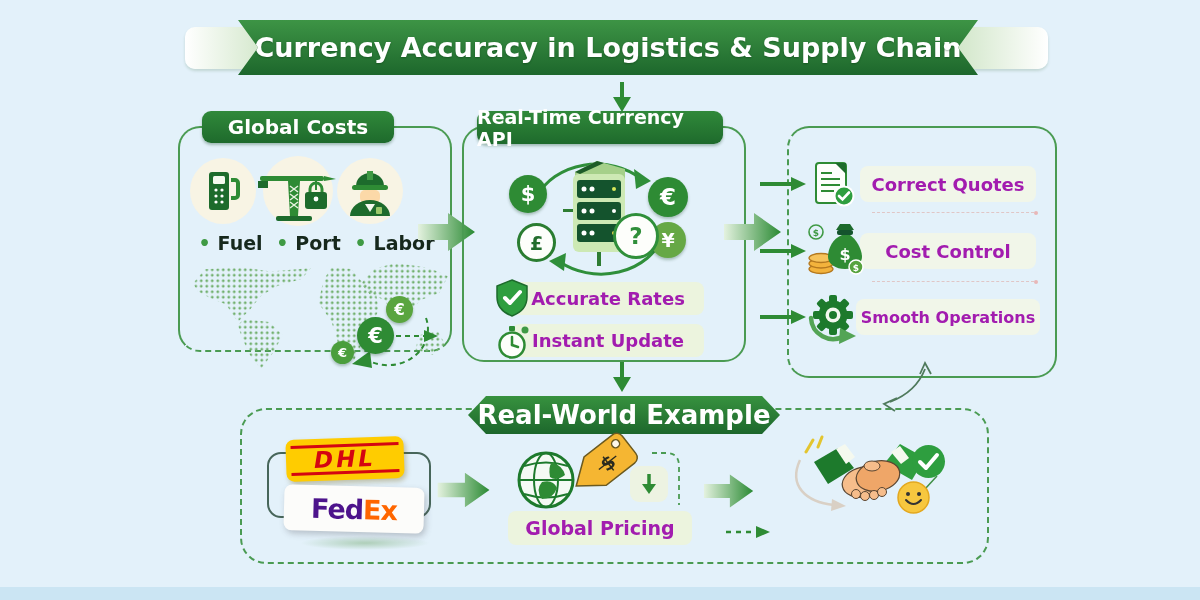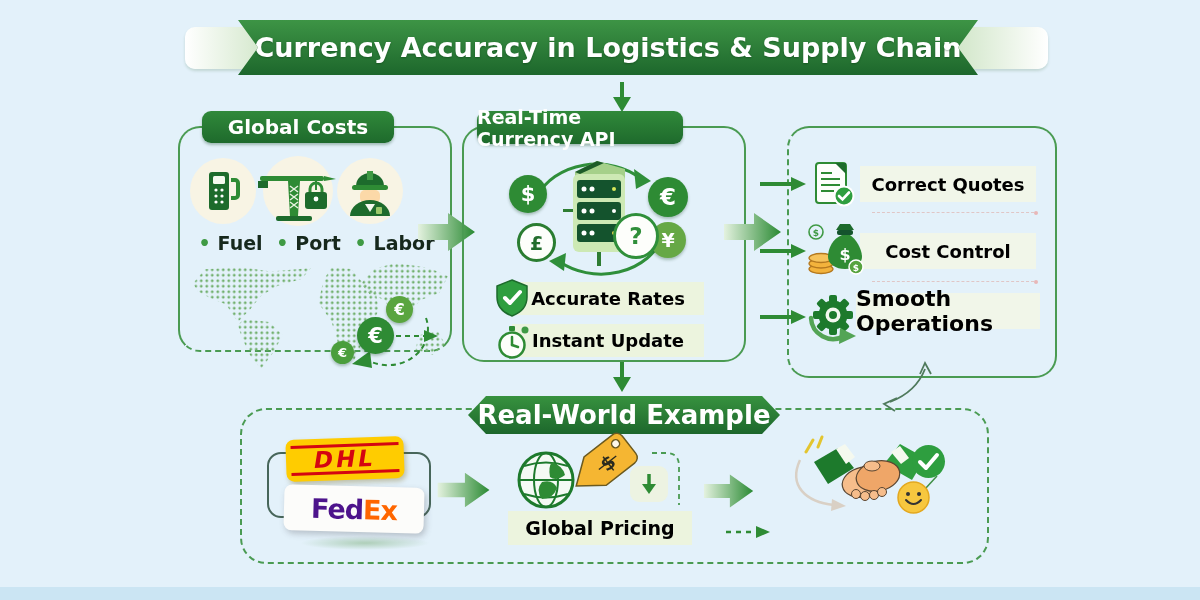--- a/index.html
+++ b/index.html
@@ -16,22 +16,22 @@
           clip-path:polygon(0 0,100% 0,720px 50%,100% 100%,0 100%,20px 50%);
           display:flex;align-items:center;justify-content:center;color:#fff;
           font-size:27px;font-weight:700;text-shadow:0 1px 2px rgba(0,40,10,.35);}
   .ribbon-dot{position:absolute;left:703px;top:15px;font-size:20px;}
   
   .obox{position:absolute;border:2px solid #4a9b52;border-radius:22px;}
   .hdr{position:absolute;background:linear-gradient(180deg,#30893a,#1e6a2c);color:#fff;font-weight:700;
        display:flex;align-items:center;justify-content:center;border-radius:9px;
        box-shadow:0 2px 3px rgba(0,60,20,.3);}
   
-  .pill{position:absolute;background:#ecf4de;border-radius:0;display:flex;align-items:center;justify-content:center;
-        color:#000000;font-weight:700;}
+  .pill{position:absolute;background:#ecf4de;border-radius:8px;display:flex;align-items:center;justify-content:center;
+        color:#a21caf;font-weight:700;}
   .pill.light{background:#f1f6e9;}
   .divider{position:absolute;border-top:1px dashed #e0c6c6;}
   .divider::after{content:"";position:absolute;right:-4px;top:-2px;width:4px;height:4px;border-radius:50%;background:#e8b7b7;}
   
   .icirc{position:absolute;background:#f8f4e4;border-radius:50%;}
   
   .coin{position:absolute;border-radius:50%;display:flex;align-items:center;justify-content:center;
         color:#fff;font-weight:700;background:#2e8b34;box-shadow:0 2px 3px rgba(20,70,30,.3);}
   .coin.outline{background:#fdfefb;color:#226d2c;border:3px solid #2a7d31;box-shadow:none;}
   
@@ -172,21 +172,21 @@
     </div>
   <div class="coin" style="left:331px;top:341px;width:23px;height:23px;font-size:13px;background:#4a9e3c;z-index:6">
       <span>€</span>
     </div>
 
   <svg class="abs" style="left:418px;top:210px" width="58" height="44" viewBox="0 0 58 44">
     <polygon points="0,14 30,14 30,3 57,22 30,41 30,30 0,30" fill="url(#ag)"></polygon>
   </svg>
 
   <div class="obox" style="left:462px;top:126px;width:280px;height:232px"></div>
-  <div class="hdr" style="left:477px;top:111px;width:206px;height:33px;font-size:19px">
+  <div class="hdr" style="left:477px;top:111px;width:246px;height:33px;font-size:19px">
     <span>Real-Time Currency API</span>
   </div>
   <svg class="abs" style="left:520px;top:150px" width="160" height="135" viewBox="0 0 160 135">
     <path d="M18 45 A64 52 0 0 1 120 28" fill="none" stroke="#2f8f3a" stroke-width="3"></path>
     <polygon points="114,19 131,31 116,39" fill="#2f8f3a"></polygon>
     <path d="M142 88 A64 52 0 0 1 40 112" fill="none" stroke="#2f8f3a" stroke-width="3"></path>
     <polygon points="46,103 29,111 44,121" fill="#2f8f3a"></polygon>
   </svg>
   <svg class="abs" style="left:563px;top:156px" width="72" height="110" viewBox="0 0 72 110">
     <polygon points="12,16 34,5 62,13 62,24 12,24" fill="#a5d08a"></polygon>
@@ -307,21 +307,21 @@
       <rect x="-4" y="-20" width="8" height="9" rx="2" transform="rotate(225)"></rect>
       <rect x="-4" y="-20" width="8" height="9" rx="2" transform="rotate(270)"></rect>
       <rect x="-4" y="-20" width="8" height="9" rx="2" transform="rotate(315)"></rect>
       <circle r="14.5"></circle>
       <circle r="7.5" fill="#f4f8ef"></circle>
       <circle r="4" fill="#1d7a2c"></circle>
     </g>
     <path d="M5 28 A22 22 0 0 0 38 46" stroke="#53a455" stroke-width="4.5" fill="none" stroke-linecap="round"></path>
     <polygon points="34,38 50,46 33,54" fill="#53a455"></polygon>
   </svg>
-  <div class="pill light" style="left:856px;top:293px;width:184px;height:36px;font-size:22px">
+  <div class="pill light" style="left:856px;top:299px;width:184px;height:36px;font-size:16px">
     <span>Smooth Operations</span>
   </div>
 
   <div class="obox" style="left:240px;top:408px;width:745px;height:152px;border-style:dashed;border-radius:26px"></div>
   <div class="banner">
     <span>Real-World Example</span>
   </div>
 
   <div class="abs" style="left:267px;top:452px;width:160px;height:62px;border:2px solid #47665a;border-radius:14px"></div>
   <div class="logo-shadow"></div>

